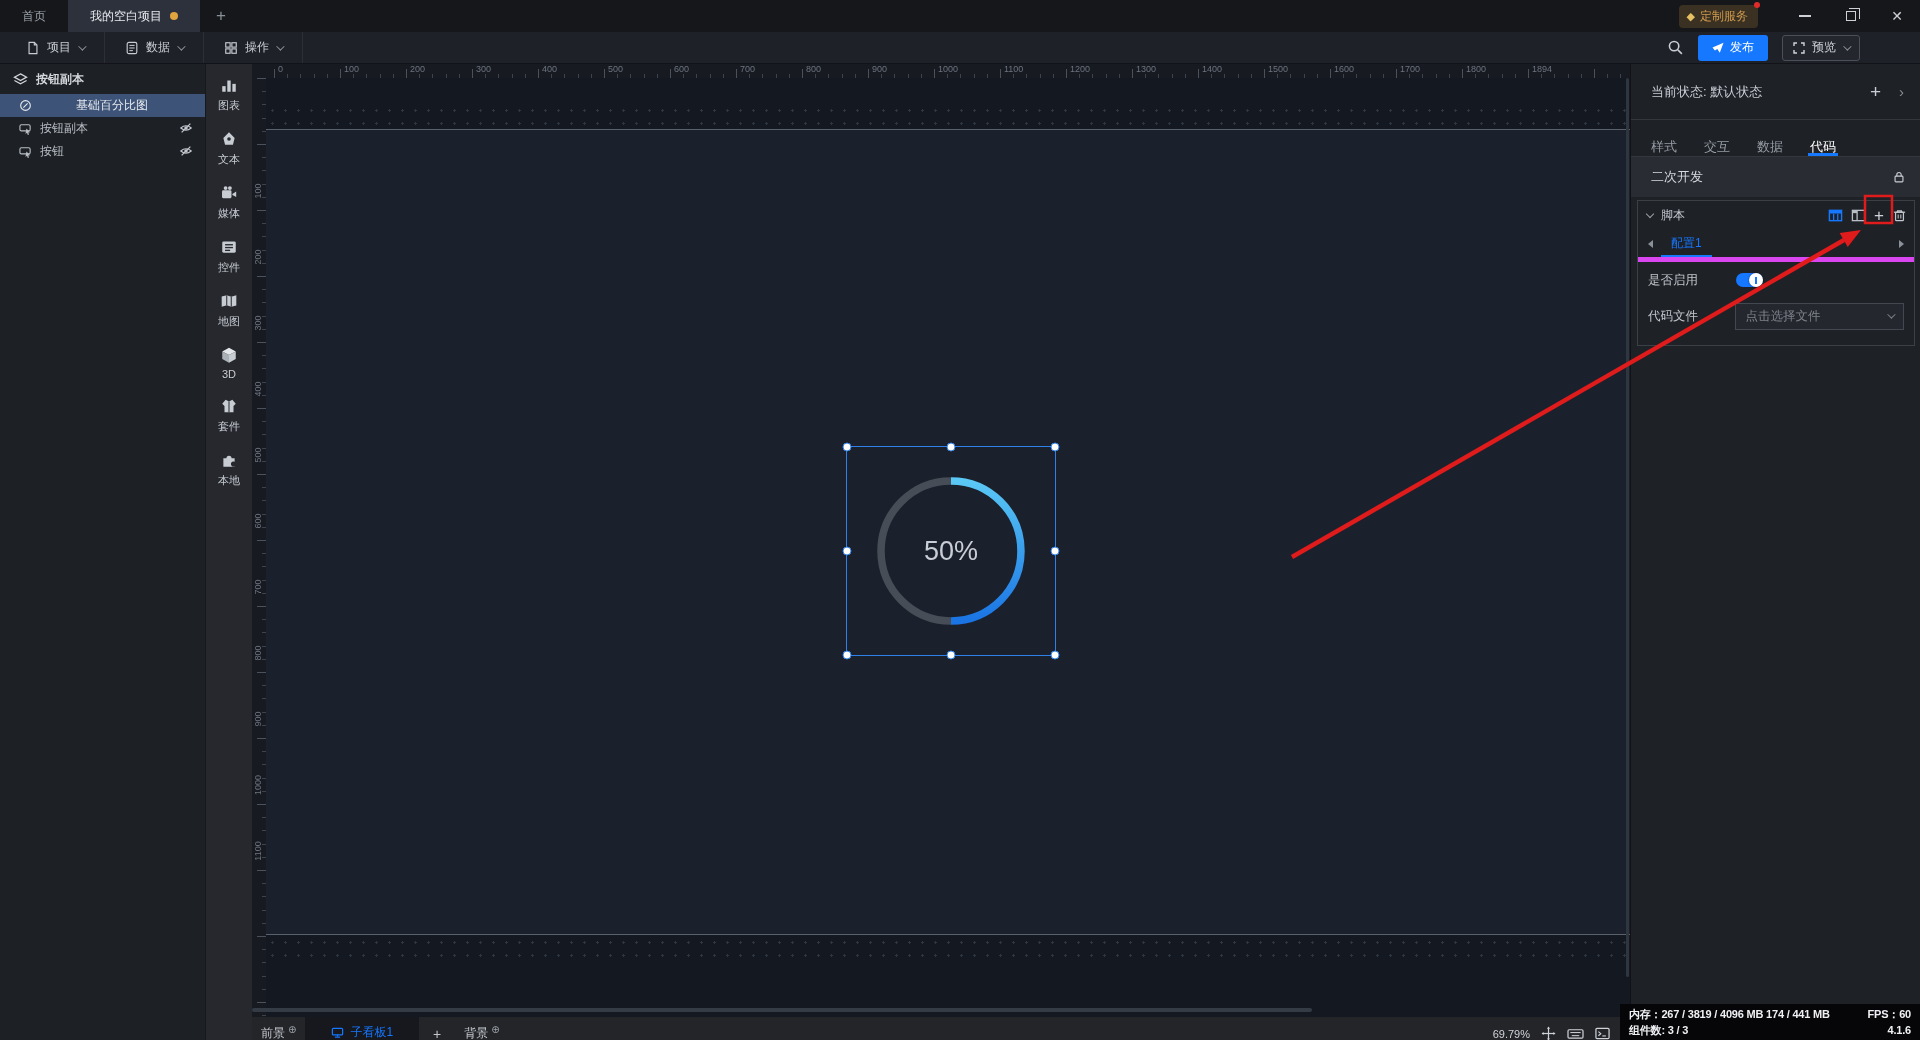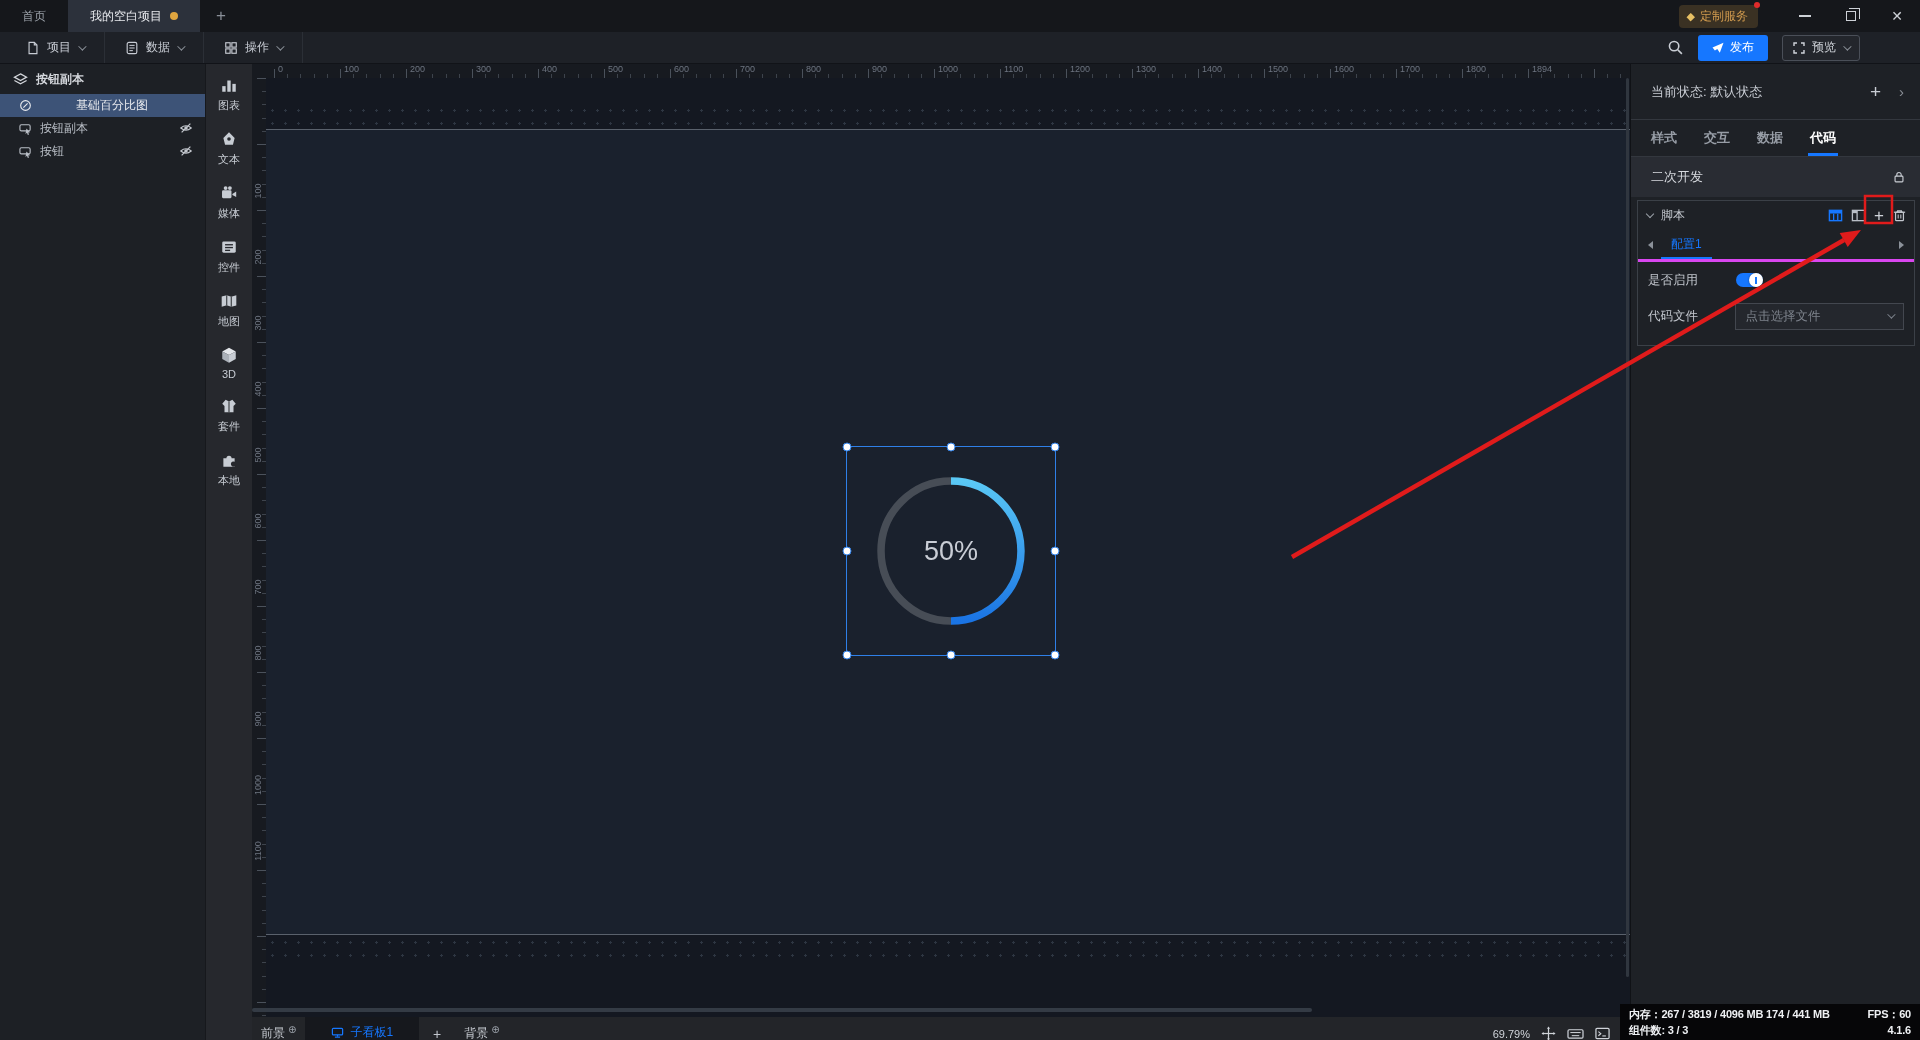--- a/index.html
+++ b/index.html
@@ -63,31 +63,31 @@
   
   .widget{position:absolute;left:595px;top:383px;width:208px;height:208px;outline:1px solid #2f80e8;}
   .handle{position:absolute;width:9px;height:9px;border-radius:50%;background:#fff;border:1.6px solid #2f80e8;transform:translate(-50%,-50%);}
 
   
   .inspector{position:absolute;left:1630px;top:64px;width:290px;height:976px;background:#1e2126;border-left:1px solid #101216;}
   .state-row{height:56px;display:flex;align-items:center;padding:0 16px 0 20px;color:#c9cdd4;font-size:13px;border-bottom:1px solid #33373e;}
   .state-plus{margin-left:auto;font-size:19px;color:#c9cdd4;}
   .state-next{margin-left:18px;color:#8a8f96;font-size:15px;}
   .insp-tabs{height:37px;display:flex;align-items:center;gap:27px;padding:0 20px;border-bottom:1px solid #33373e;}
-  .insp-tab{color:#979da6;font-size:13px;position:relative;height:100%;display:flex;align-items:center;font-weight:bold;}
+  .insp-tab{color:#979da6;font-size:13px;position:relative;height:100%;display:flex;align-items:flex-end;}
   .insp-tab.active{color:#ffffff;}
   .insp-tab.active:after{content:"";position:absolute;left:-2px;right:-2px;bottom:0;height:3px;background:#1677ff;}
   .section-row{height:40px;display:flex;align-items:center;padding:0 14px 0 20px;background:#292c33;color:#d6d9de;font-size:13px;}
   .section-row .lock{margin-left:auto;}
   .script-box{position:absolute;left:6px;top:136px;width:278px;height:146px;border:1px solid #3b4047;}
   .script-head{height:29px;display:flex;align-items:center;gap:8px;padding:0 7px 0 9px;}
   .script-head .chv{transform:rotate(45deg);margin-top:-3px;border-color:#9aa0a8;}
   .script-icons{margin-left:auto;display:flex;align-items:center;gap:8px;}
   .plus-ic{font-size:17px;color:#cfd3d9;line-height:1;}
-  .cfg-row{height:32px;display:flex;align-items:center;border-bottom:3px solid #d946ef;position:relative;padding:0 10px;}
+  .cfg-row{height:32px;display:flex;align-items:center;border-bottom:5px solid #d946ef;position:relative;padding:0 10px;}
   .tri{width:0;height:0;border-top:4.5px solid transparent;border-bottom:4.5px solid transparent;}
   .tri.left{border-right:5.5px solid #8b9199;}
   .tri.right{border-left:5.5px solid #8b9199;margin-left:auto;}
   .cfg-tab{color:#1677ff;margin-left:12px;position:relative;height:100%;display:flex;align-items:center;padding:0 6px;}
   .cfg-tab:after{content:"";position:absolute;left:-4px;right:-4px;bottom:0;height:2.5px;background:#1677ff;}
   .prop-row{height:36px;display:flex;align-items:center;padding:0 10px;color:#c3c7ce;font-size:12.5px;}
   .prop-row .lbl{width:88px;}
   .toggle{width:27px;height:14px;border-radius:8px;background:#1677ff;position:relative;}
   .toggle .knob{position:absolute;right:0px;top:-0px;width:14px;height:14px;border-radius:50%;background:#fff;box-shadow:0 0 2px rgba(0,0,0,.5);}
   .toggle .knob:after{content:"";position:absolute;left:6.3px;top:3.5px;width:1.4px;height:7px;background:#1677ff;}

